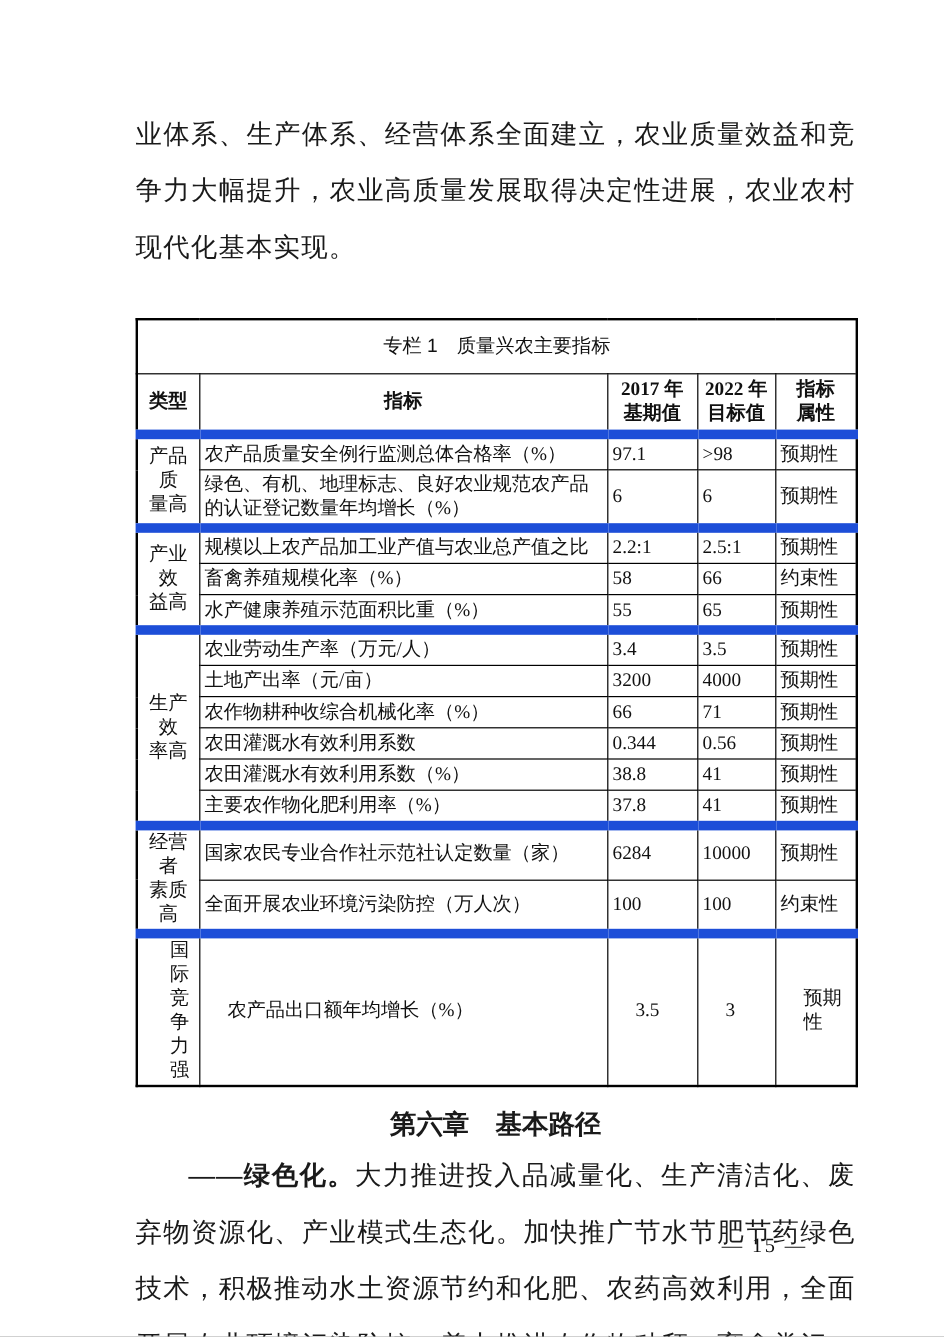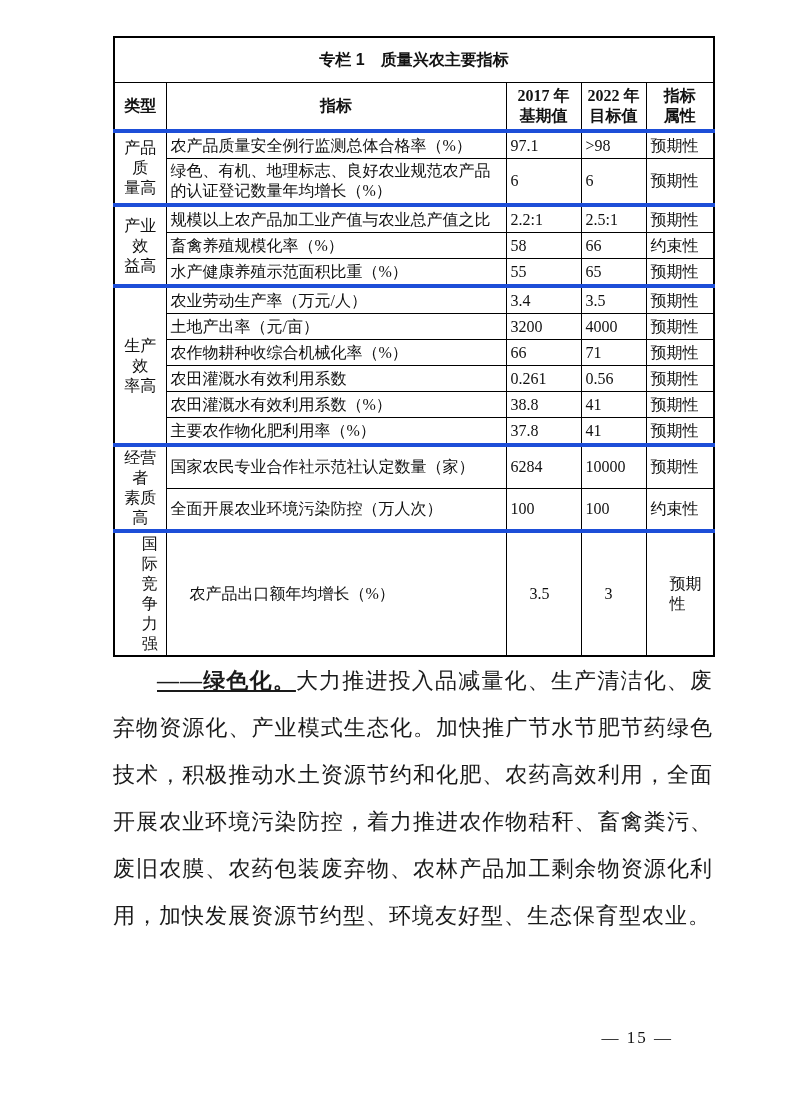--- a/index.html
+++ b/index.html
@@ -18,61 +18,61 @@
     width:600px;
   }
   .body-par{
     font-size:22px;
     line-height:47px;
     letter-spacing:1px;
     text-align:justify;
     margin:0;
   }
   .par-indent{text-indent:2em;}
-  .lead{font-weight:bold;text-decoration:underline;}
+  .lead{font-weight:bold;}
   .intro{margin-top:88px;}
 
   
   table.spec{
     border-collapse:collapse;
     width:600px;
     table-layout:fixed;
     margin-top:36px;
     border:2px solid #000;
   }
   table.spec td{
     border:1px solid #000;
     font-size:16px;
     line-height:1.25;
     padding:1px 4px;
     vertical-align:middle;
     color:#111;
   }
   td.title-cell{
     font-family:"Liberation Sans","DejaVu Sans",sans-serif;
-    font-weight:bold;
+    font-weight:normal;
     font-size:20px;
     text-align:center;
     height:42px;
     border-bottom:2px solid #000;
   }
   tr.header-row td{
     font-weight:bold;
     text-align:center;
     height:44px;
     border-bottom:2px solid #000;
   }
   .pre{white-space:pre-line;}
   td.type-cell{text-align:center;}
   td.ind-cell{text-align:left;padding-left:7px;}
   td.val-cell,td.attr-cell{text-align:left;}
   tr.r td{height:23px;}
   tr.r2 td{height:42px;}
   tr.rlast td{height:46px;padding-left:23px;}
-  tr.group-start td{border-top:4px solid #1d4ed8;}
+  tr.group-start td{border-top:8px solid #1d4ed8;}
 
   
   .chapter{
     font-family:"Liberation Sans","DejaVu Sans",sans-serif;
     font-weight:bold;
     font-size:22px;
     text-align:center;
     margin:14px 0 2px 0;
     line-height:34px;
   }
@@ -84,20 +84,21 @@
     letter-spacing:2px;
     color:#111;
   }
 </style>
 </head>
 <body>
 
 <div class="page">
   <div class="content">
 
+    <p class="body-par intro">业体系、生产体系、经营体系全面建立，农业质量效益和竞争力大幅提升，农业高质量发展取得决定性进展，农业农村现代化基本实现。</p>
 
     <table class="spec">
       <colgroup>
         <col style="width:52px">
         <col style="width:340px">
         <col style="width:75px">
         <col style="width:65px">
         <col style="width:68px">
       </colgroup>
       <tbody>
@@ -166,21 +167,21 @@
           <td class="attr-cell">预期性</td>
         </tr>
         <tr class="r">
           <td class="ind-cell">农作物耕种收综合机械化率（%）</td>
           <td class="val-cell">66</td>
           <td class="val-cell">71</td>
           <td class="attr-cell">预期性</td>
         </tr>
         <tr class="r">
           <td class="ind-cell">农田灌溉水有效利用系数</td>
-          <td class="val-cell">0.261</td>
+          <td class="val-cell">0.344</td>
           <td class="val-cell">0.56</td>
           <td class="attr-cell">预期性</td>
         </tr>
         <tr class="r">
           <td class="ind-cell">农田灌溉水有效利用系数（%）</td>
           <td class="val-cell">38.8</td>
           <td class="val-cell">41</td>
           <td class="attr-cell">预期性</td>
         </tr>
         <tr class="r">
@@ -209,19 +210,20 @@
           <td class="type-cell pre">国际竞
 争力强</td>
           <td class="ind-cell">农产品出口额年均增长（%）</td>
           <td class="val-cell">3.5</td>
           <td class="val-cell">3</td>
           <td class="attr-cell">预期性</td>
         </tr>
       </tbody>
     </table>
 
+    <h2 class="chapter">第六章　基本路径</h2>
 
     <p class="body-par par-indent"><span class="lead">——绿色化。</span><span>大力推进投入品减量化、生产清洁化、废弃物资源化、产业模式生态化。加快推广节水节肥节药绿色技术，积极推动水土资源节约和化肥、农药高效利用，全面开展农业环境污染防控，着力推进农作物秸秆、畜禽粪污、废旧农膜、农药包装废弃物、农林产品加工剩余物资源化利用，加快发展资源节约型、环境友好型、生态保育型农业。</span></p>
 
   </div>
 
   <div class="page-num">— 15 —</div>
 </div>
 
 </body></html>

